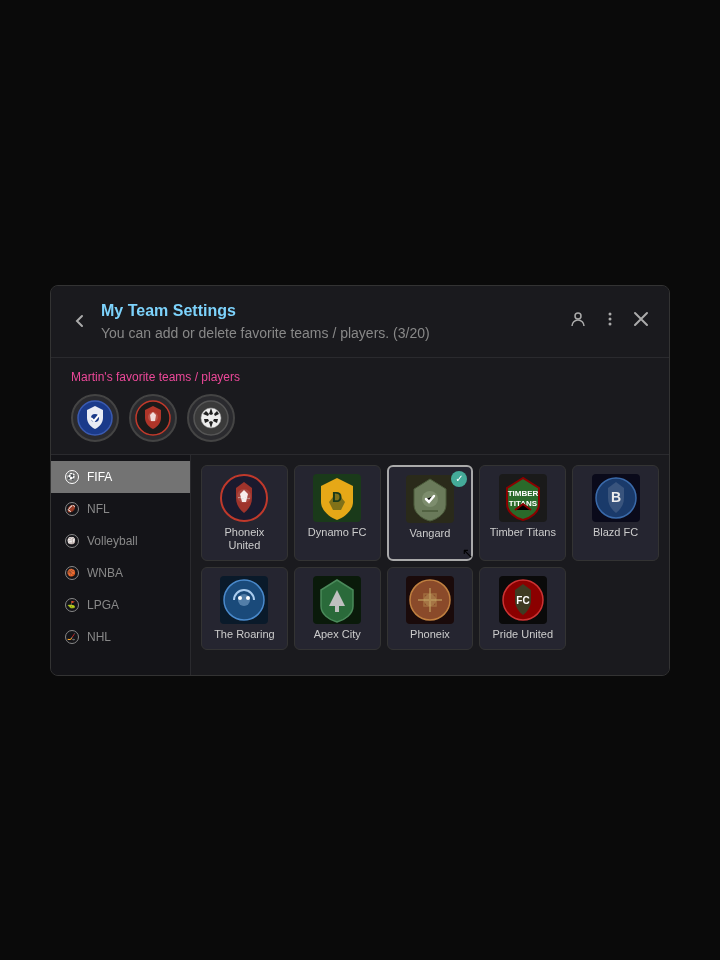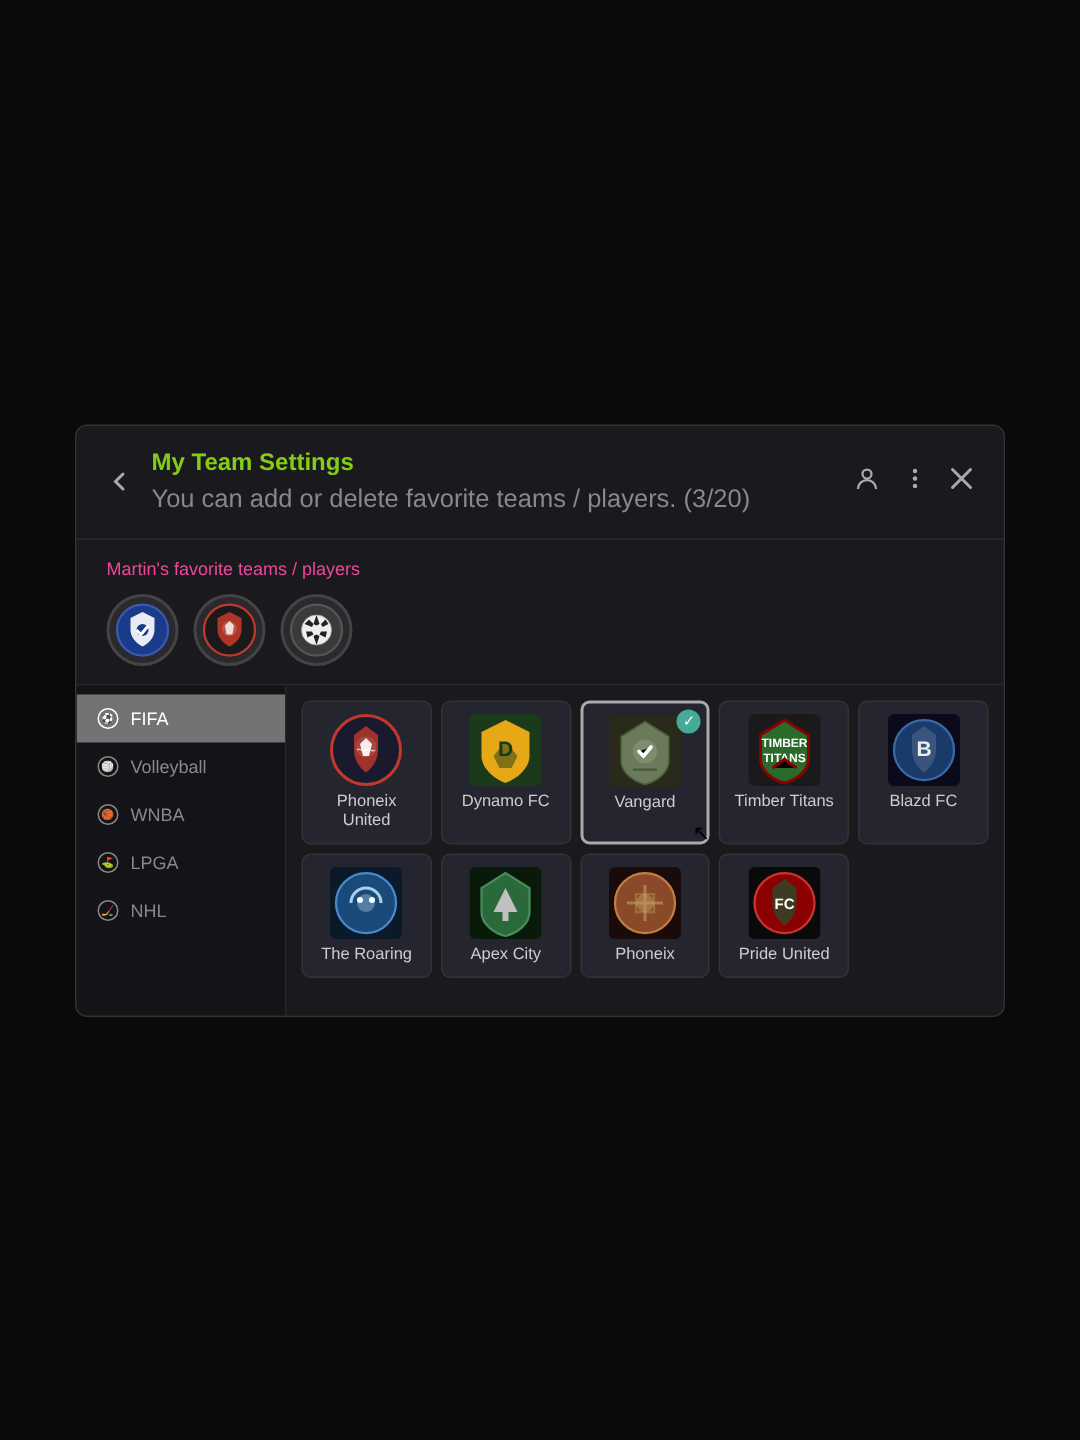--- a/index.html
+++ b/index.html
@@ -34,28 +34,28 @@
       cursor: pointer;
       margin-right: 12px;
       font-size: 18px;
       display: flex;
       align-items: center;
     }
 
     .header-title-block { flex: 1; }
 
     .header-title {
-      color: #84cc16;
+      color: #7dd3fc;
       font-size: 16px;
       font-weight: bold;
     }
 
     .header-subtitle {
       color: #888;
-      font-size: 17px;
+      font-size: 14px;
       margin-top: 5px;
     }
 
     .header-actions {
       display: flex;
       gap: 14px;
       align-items: center;
     }
 
     .header-icon {
@@ -273,20 +273,24 @@
   </div>
 
   <div class="content-area">
 
     <div class="sidebar">
       <div class="sidebar-item active">
         <div class="sport-icon">⚽</div>
         <span>FIFA</span>
       </div>
       <div class="sidebar-item">
+        <div class="sport-icon">🏈</div>
+        <span>NFL</span>
+      </div>
+      <div class="sidebar-item">
         <div class="sport-icon">🏐</div>
         <span>Volleyball</span>
       </div>
       <div class="sidebar-item">
         <div class="sport-icon">🏀</div>
         <span>WNBA</span>
       </div>
       <div class="sidebar-item">
         <div class="sport-icon">⛳</div>
         <span>LPGA</span>

